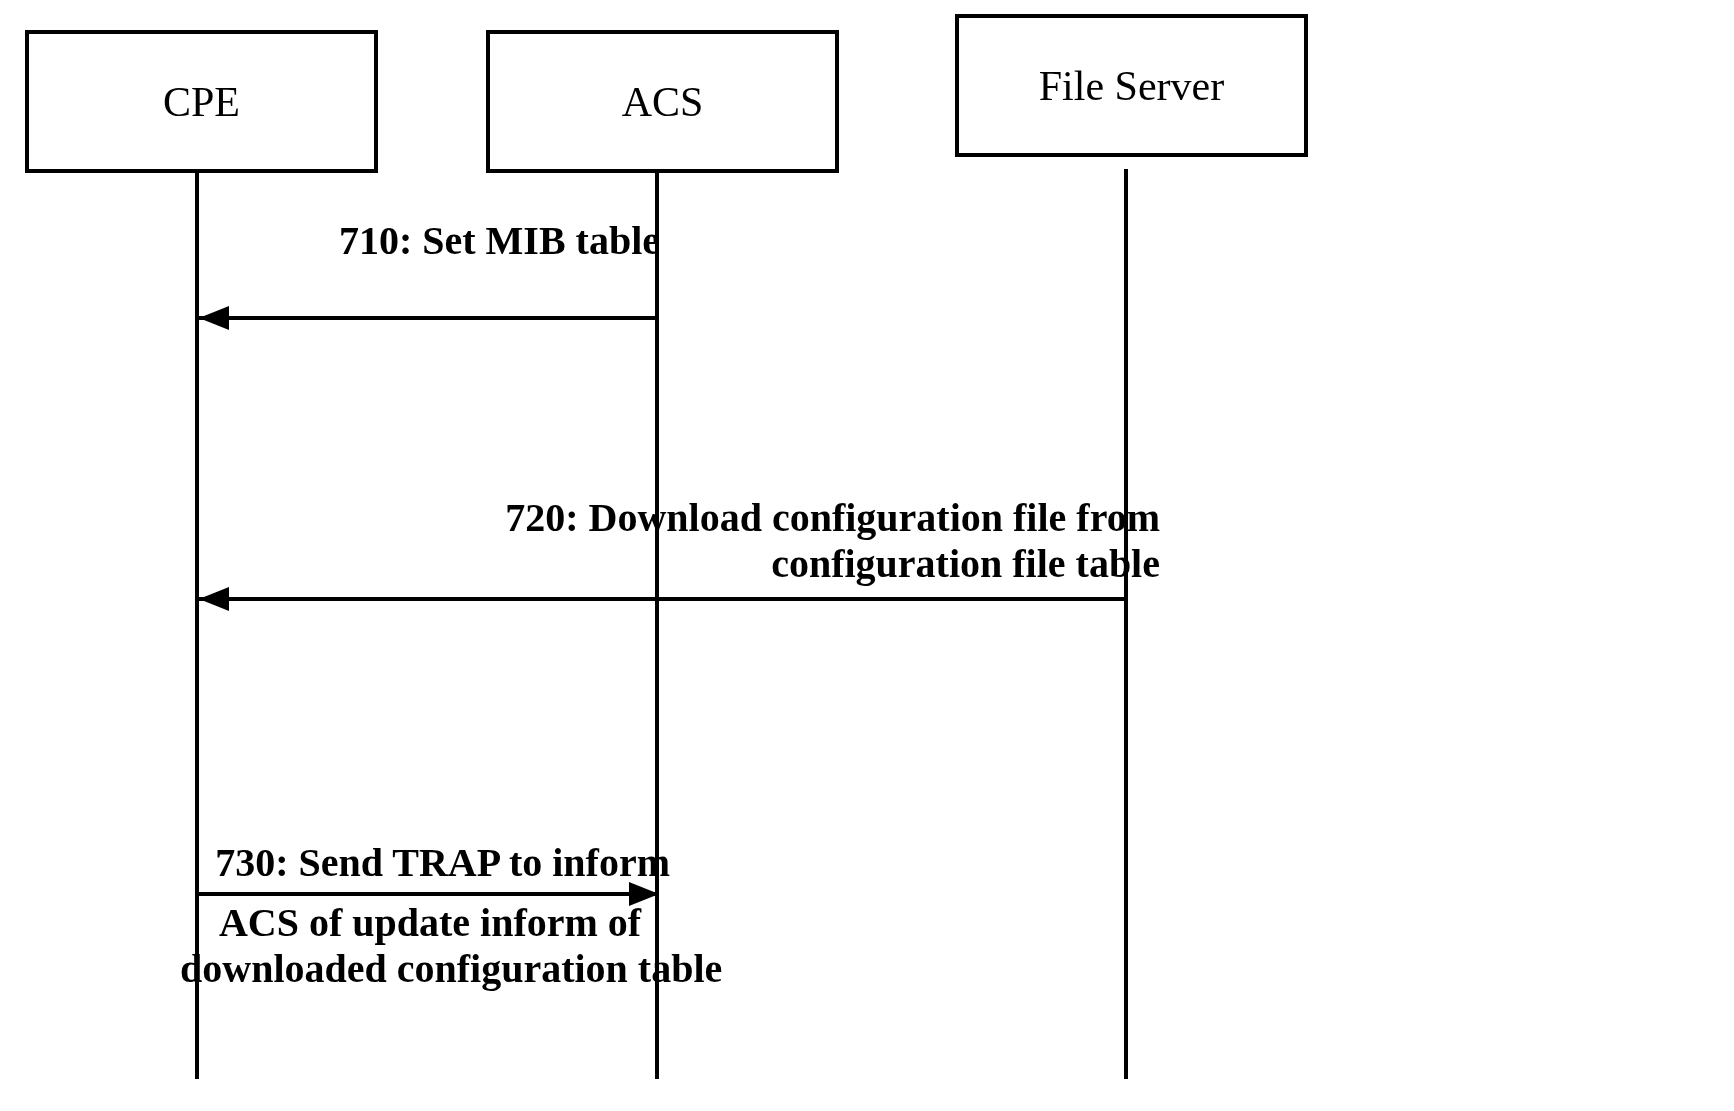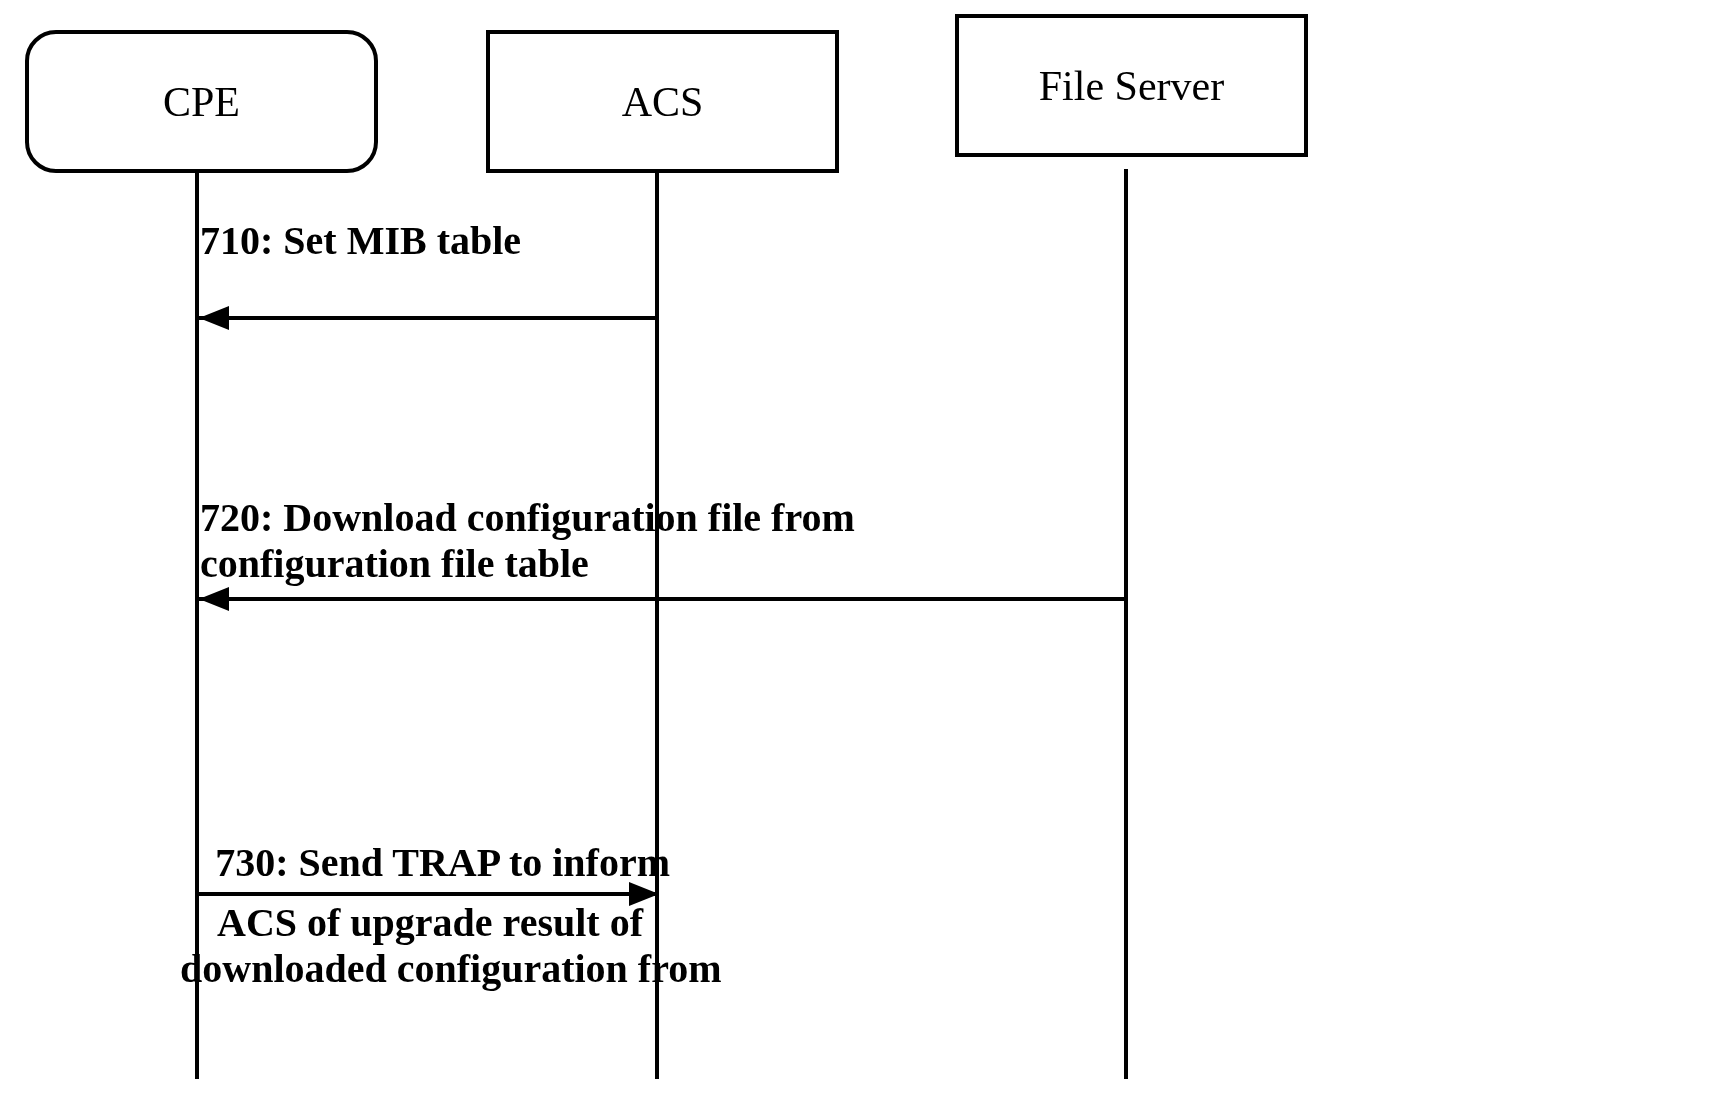--- a/index.html
+++ b/index.html
@@ -46,31 +46,31 @@
       width: 0;
       height: 0;
       border-top: 12px solid transparent;
       border-bottom: 12px solid transparent;
       border-left: 30px solid black;
     }
     .message-label {
       position: absolute;
       font-size: 40px;
       font-weight: bold;
-      text-align: left;
+      text-align: right;
       line-height: 1.15;
       white-space: nowrap;
     }
   </style>
 </head>
 <body>
 
 <div class="diagram">
 
-  <div class="participant-box" style="left:25px; top:30px; width:345px; height:135px;border-radius:31px;">
+  <div class="participant-box" style="left:25px; top:30px; width:345px; height:135px;">
     <span>CPE</span>
   </div>
 
   <div class="participant-box" style="left:486px; top:30px; width:345px; height:135px;align-items:center;">
     <span>ACS</span>
   </div>
 
   <div class="participant-box" style="left:955px; top:14px; width:345px; height:135px;">
     <span>File Server</span>
   </div>
@@ -91,17 +91,17 @@
   </div>
   <div class="message-line" style="left:199px; top:597px; width:929px;"></div>
   <div class="arrowhead-left" style="left:199px; top:587px;"></div>
 
   <div class="message-label" style="left:190px; top:840px; width:480px; text-align:right;">
     <span>730: Send TRAP to inform</span>
   </div>
   <div class="message-line" style="left:199px; top:892px; width:460px;"></div>
   <div class="arrowhead-right" style="left:629px; top:882px;"></div>
   <div class="message-label" style="left:180px; top:900px; width:500px; text-align:center;">
-    <span>ACS of upgrade  result of</span><br>
-    <span>downloaded configuration from</span>
+    <span>ACS of update  inform of</span><br>
+    <span>downloaded configuration table</span>
   </div>
 
 </div>
 
 </body></html>

